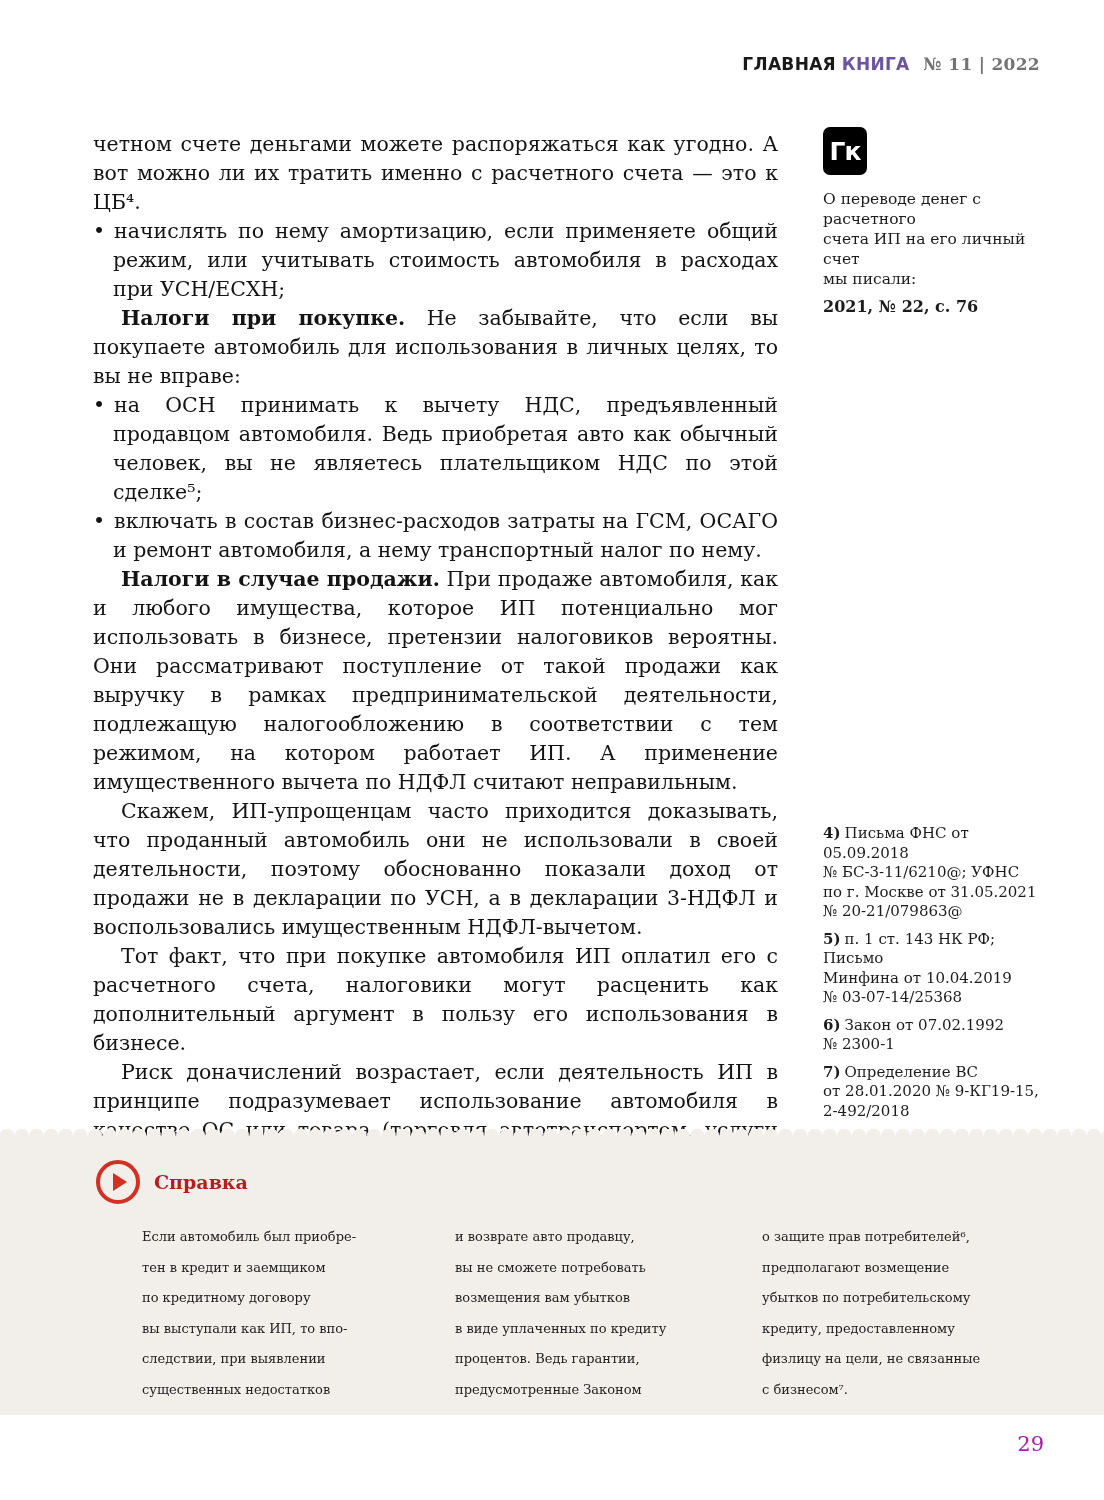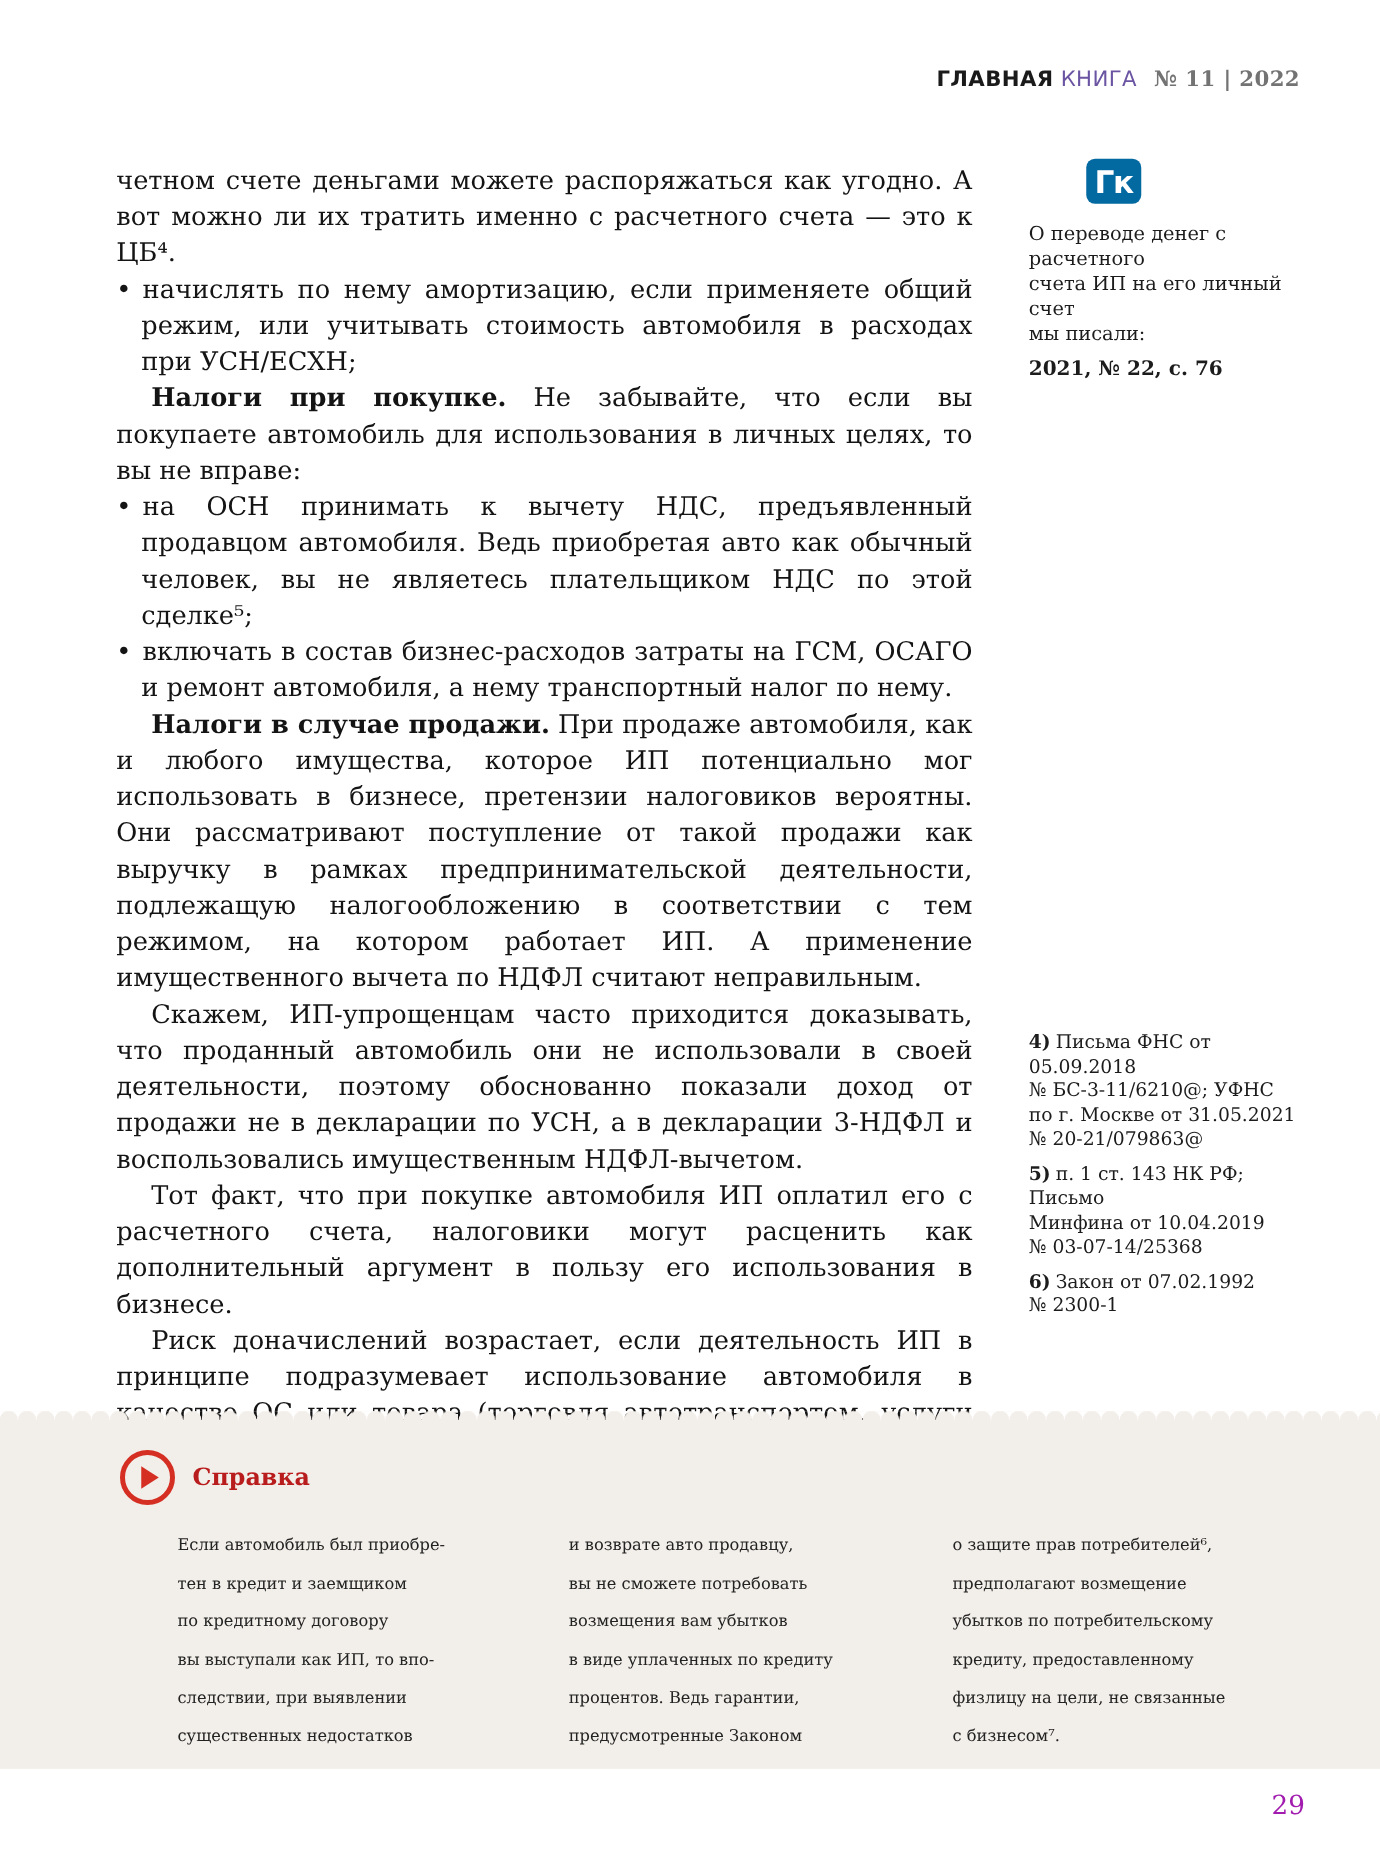--- a/index.html
+++ b/index.html
@@ -6,39 +6,39 @@
   body{
     width:1104px;height:1500px;position:relative;background:#ffffff;
     font-family:"DejaVu Serif", serif;color:#141414;overflow:hidden;
   }
   
   .page-header{
     position:absolute;top:54px;right:64px;white-space:nowrap;
     font-size:17px;letter-spacing:.3px;
   }
   .brand-black{font-family:"DejaVu Sans",sans-serif;font-weight:bold;color:#1a1a1a;}
-  .brand-purple{font-family:"DejaVu Sans",sans-serif;font-weight:normal;color:#6b55a3;}
+  .brand-purple{font-family:"DejaVu Sans",sans-serif;font-weight:bold;color:#6b55a3;}
   .issue{font-family:"DejaVu Serif",serif;font-weight:bold;color:#737373;margin-left:8px;}
   
   .article{
     position:absolute;left:93px;top:130px;width:685px;
     font-size:20.5px;line-height:29px;text-align:justify;
   }
   .article p{margin:0;}
   .pi{text-indent:28px;}
   .lead{font-weight:bold;}
   .bullet{padding-left:20px;text-indent:-20px;}
   .bmark{display:inline;margin-right:9px;}
   
   .sidebar{position:absolute;left:823px;top:127px;width:222px;}
   .gk-logo{
-    width:44px;height:36px;background:#0369a1;border-radius:7px;
+    width:44px;height:48px;background:#000000;border-radius:7px;
     display:flex;align-items:center;justify-content:center;
     font-family:"DejaVu Sans",sans-serif;font-weight:bold;color:#ffffff;
-    font-size:25px;letter-spacing:-1px;margin-left:46px;
+    font-size:25px;letter-spacing:-1px;
   }
   .side-note{margin-top:14px;font-size:15.5px;line-height:20px;white-space:pre-line;color:#1c1c1c;}
   .side-ref{margin-top:8px;font-size:16px;font-weight:bold;color:#1c1c1c;}
   .footnotes{position:absolute;left:823px;top:824px;width:232px;}
   .fn{margin:0 0 8px 0;font-size:15px;line-height:19.5px;color:#1c1c1c;}
   .fn-num{font-weight:bold;margin-right:4px;}
   .fn-text{white-space:pre-line;}
   
   .spravka{
     position:absolute;left:0;top:1136px;width:1104px;height:279px;
@@ -104,20 +104,23 @@
 <div class="footnotes">
   <p class="fn"><b class="fn-num">4)</b><span class="fn-text">Письма ФНС от 05.09.2018
 № БС-3-11/6210@; УФНС
 по г. Москве от 31.05.2021
 № 20-21/079863@</span></p>
   <p class="fn"><b class="fn-num">5)</b><span class="fn-text">п. 1 ст. 143 НК РФ; Письмо
 Минфина от 10.04.2019
 № 03-07-14/25368</span></p>
   <p class="fn"><b class="fn-num">6)</b><span class="fn-text">Закон от 07.02.1992
 № 2300-1</span></p>
+  <p class="fn"><b class="fn-num">7)</b><span class="fn-text">Определение ВС
+от 28.01.2020 № 9-КГ19-15,
+2-492/2018</span></p>
 </div>
 
 <div class="spravka">
   <div class="spravka-head">
     <div class="play-icon">
       <div class="play-tri"></div>
     </div>
     <div class="spravka-title">Справка</div>
   </div>
   <div class="scol scol1">Если автомобиль был приобре-

